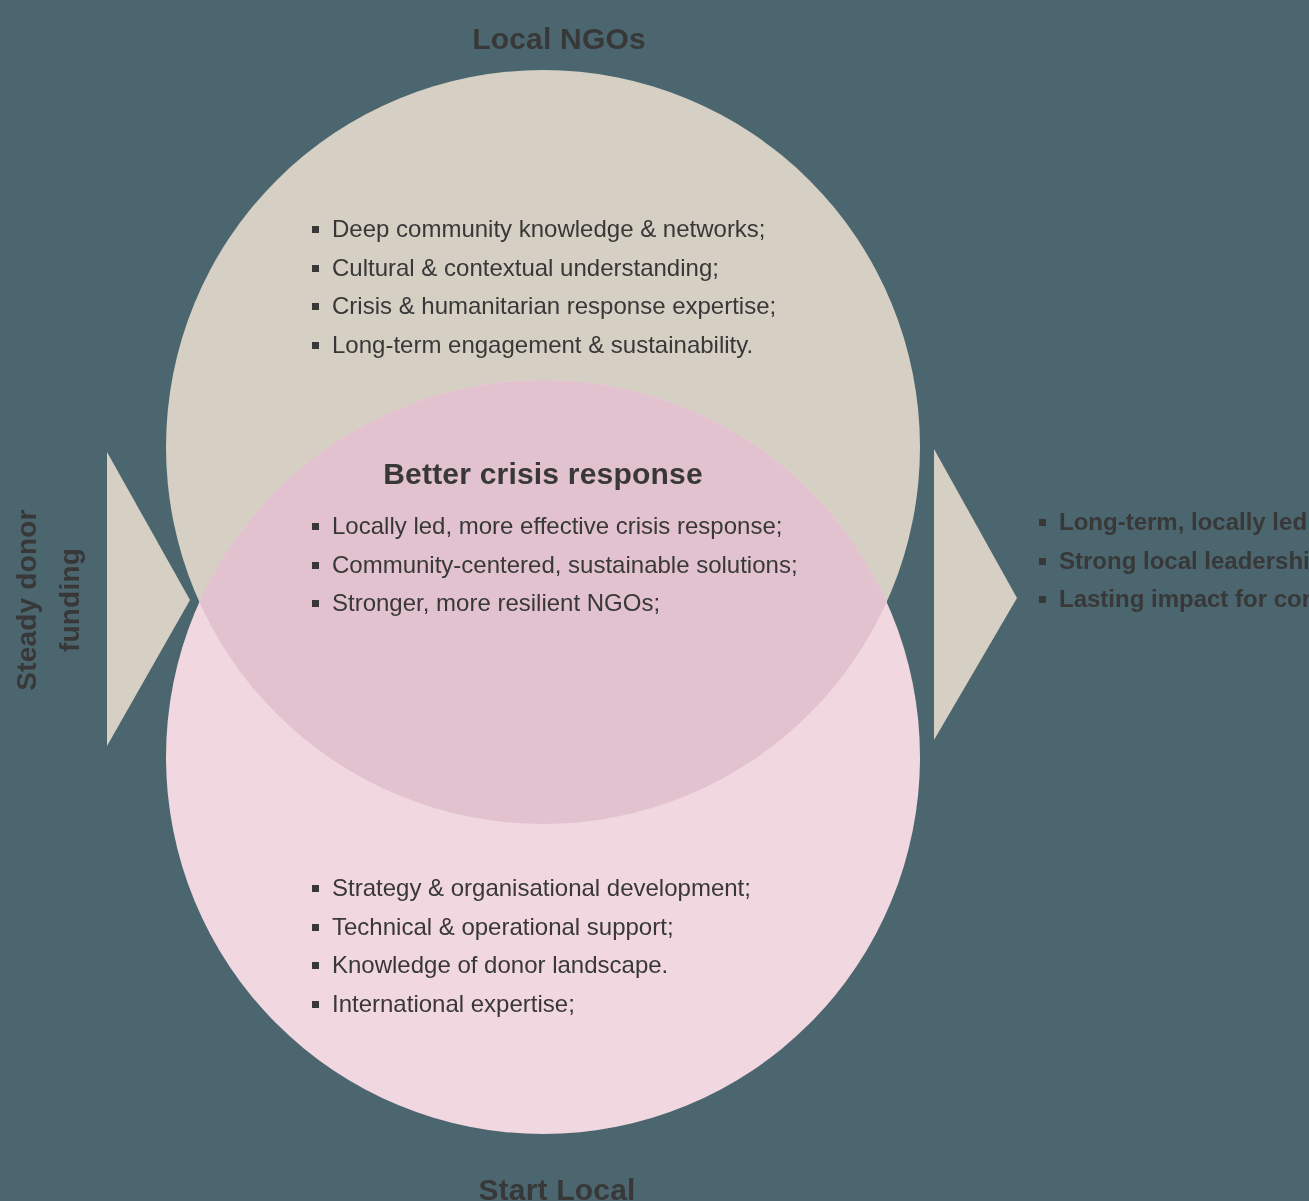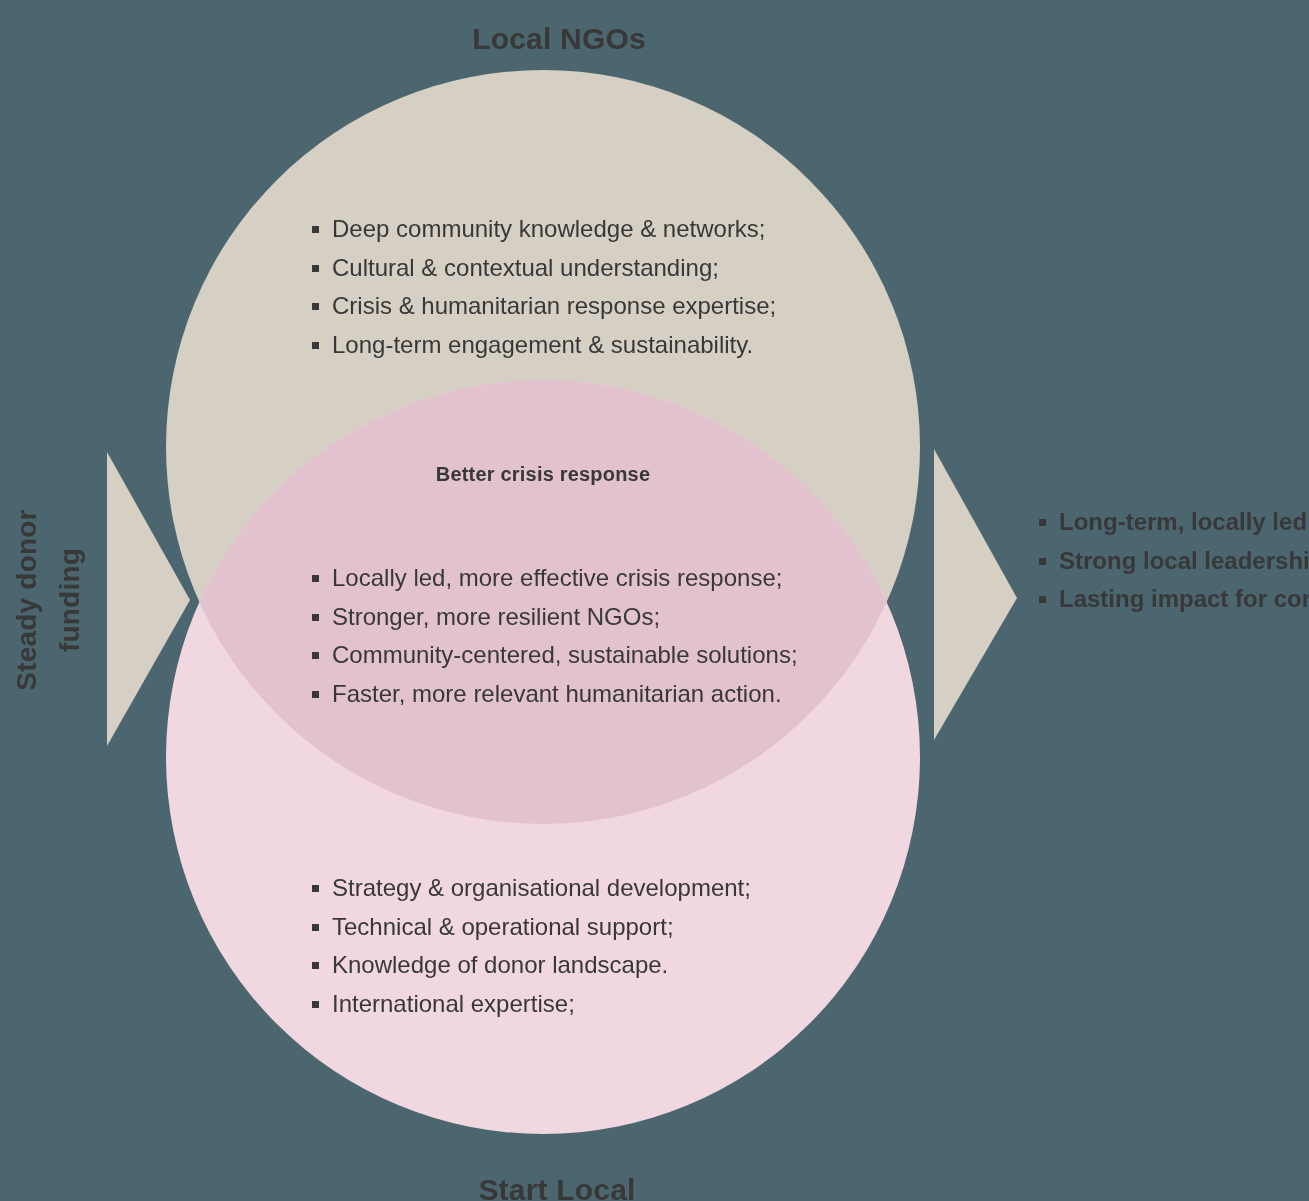--- a/index.html
+++ b/index.html
@@ -28,37 +28,37 @@
     position:absolute;margin:16px;
     font-size:30px;font-weight:700;line-height:36px;
     text-align:center;letter-spacing:0.2px;
   }
   .title-top{left:383px;top:5px;width:320px;}
   .title-bottom{left:381px;top:1156px;width:320px;}
 
   .overlap-title{
     position:absolute;margin:0;
     left:343px;top:456px;width:400px;
-    font-size:20px;font-weight:700;line-height:36px;
+    font-size:30px;font-weight:700;line-height:36px;
     text-align:center;letter-spacing:0.2px;
   }
 
   ul.blist{
     position:absolute;margin:13px;padding:0;list-style:none;
     font-size:24px;line-height:38.5px;
   }
   ul.blist li{
     position:relative;padding-left:20px;white-space:nowrap;
   }
   ul.blist li::before{
     content:"";position:absolute;left:0;top:16px;
     width:7px;height:7px;background:var(--text);
   }
   .top-list{left:299px;top:197px;}
-  .overlap-list{left:299px;top:546px;}
+  .overlap-list{left:299px;top:494px;}
   .bottom-list{left:299px;top:856px;}
 
   .right-list{
     left:1026px;top:490px;width:262px;
     font-size:24px;font-weight:700;line-height:37px;
   }
   .right-list li{
     padding-left:22px;white-space:normal;
   }
   .right-list li::before{top:15px;}
@@ -96,23 +96,22 @@
       <li>Deep community knowledge &amp; networks;</li>
       <li>Cultural &amp; contextual understanding;</li>
       <li>Crisis &amp; humanitarian response expertise;</li>
       <li>Long-term engagement &amp; sustainability.</li>
     </ul>
 
   <h3 class="overlap-title">Better crisis response</h3>
 
   <ul class="blist overlap-list">
       <li>Locally led, more effective crisis response;</li>
+      <li>Community-centered, sustainable solutions;</li>
       <li>Stronger, more resilient NGOs;</li>
-      <li>Community-centered, sustainable solutions;</li>
-      <li>Faster, more relevant humanitarian action.</li>
     </ul>
 
   <ul class="blist bottom-list">
       <li>Strategy &amp; organisational development;</li>
       <li>Technical &amp; operational support;</li>
       <li>Knowledge of donor landscape.</li>
       <li>International expertise;</li>
     </ul>
 
   <div class="left-label">Steady donor funding</div>

